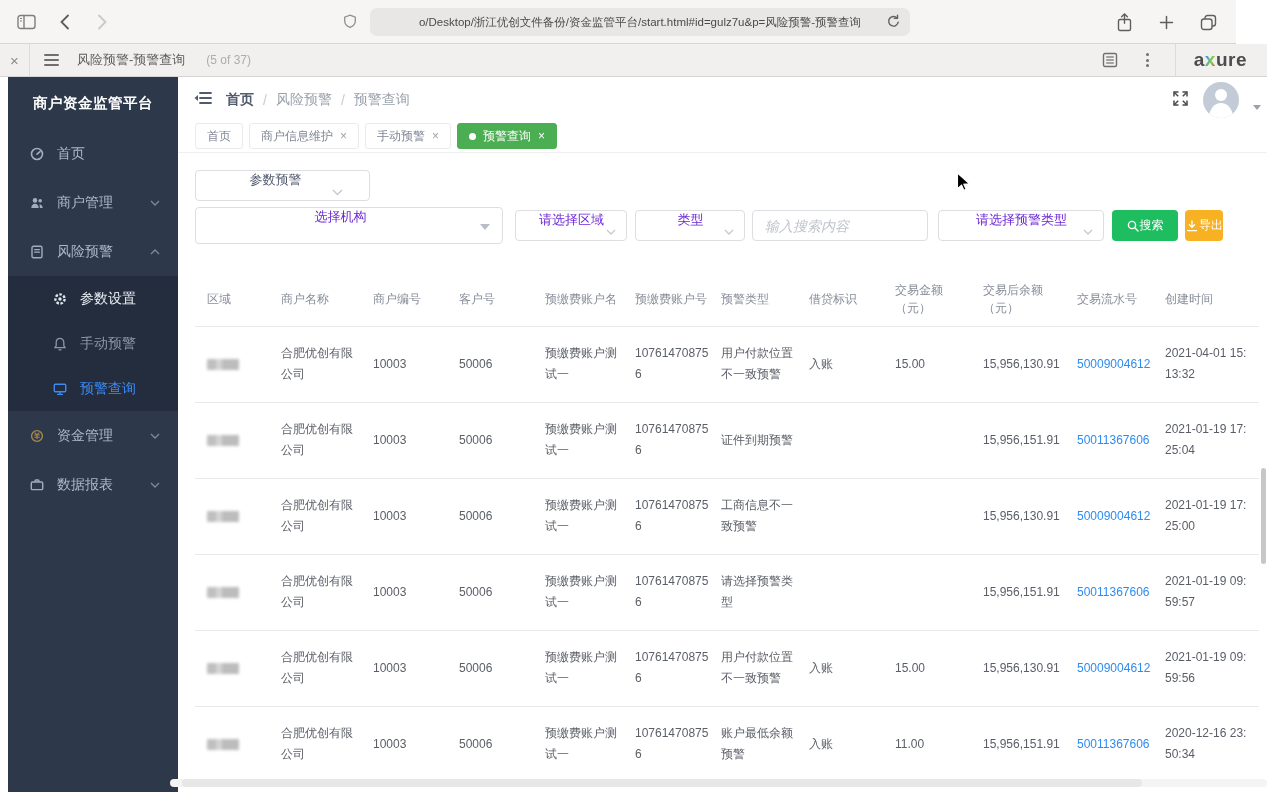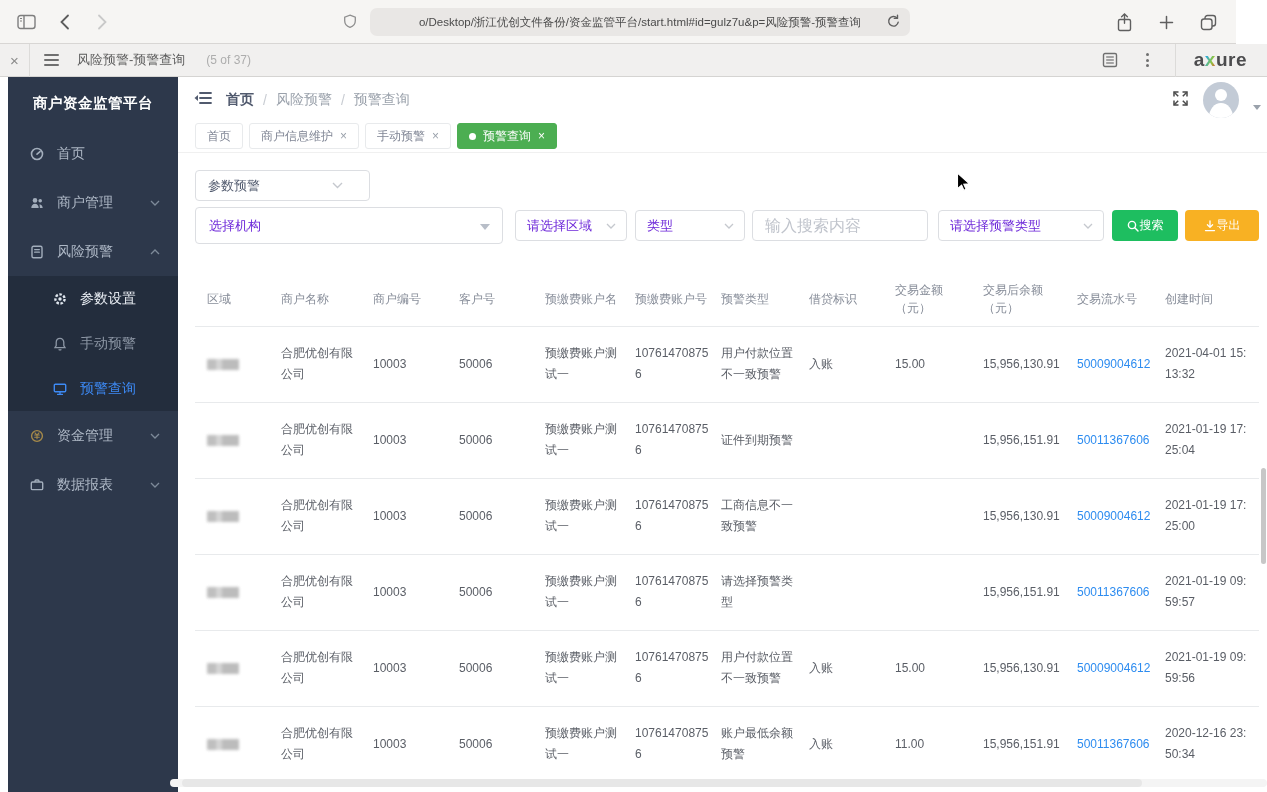--- a/index.html
+++ b/index.html
@@ -60,37 +60,37 @@
   .tabbar { height:30px; display:flex; align-items:flex-start; padding-left:17px; gap:6px; border-bottom:1px solid #f0f0f0; }
   .tab { height:26px; display:flex; align-items:center; gap:7px; padding:0 11px; border:1px solid #e8eaec; background:#fff; border-radius:3px; font-size:12px; color:#808695; cursor:pointer; }
   .tab .x { font-size:12px; color:#9aa1ab; }
   .tab.active { background:#4cae52; border-color:#4cae52; color:#fff; }
   .tab.active .x { color:#fff; }
   .tab .dot { width:7px; height:7px; border-radius:50%; background:#fff; }
 
   
   .content { position:relative; }
   .frow1 { margin:17px 0 0 17px; }
-  .select, .input { border:1px solid #dcdee2; border-radius:4px; background:#fff; display:flex; align-items:center; font-size:13px; color:#515a6e; position:relative; }
+  .select, .input { border:1px solid #dcdee2; border-radius:4px; background:#fff; display:flex; align-items:center; font-size:13px; color:#515a6e; position:relative;flex-direction:column; }
   .ph { color:#6d28d9; }
   .sel-main { width:175px; height:31px; padding:0 26px 0 12px; }
   .chevron { margin-left:auto; }
   .frow2 { margin:6px 0 0 17px; display:flex; align-items:center; }
   .org { width:308px; height:37px; padding:0 30px 0 13px; margin-right:12px; }
   .tri { position:absolute; right:12px; top:16px; width:0; height:0; border-left:5px solid transparent; border-right:5px solid transparent; border-top:6px solid #b8bec8; }
   .sel-sm { height:31px; padding:0 10px 0 11px; }
   .w-region { width:112px; margin-right:8px; }
   .w-type { width:110px; margin-right:7px; }
   .search-input { width:176px; height:31px; margin-right:10px; }
-  .search-input input { border:0; outline:0; width:100%; height:100%; padding:0 12px; font-size:16px; border-radius:4px; background:transparent; color:#515a6e; }
+  .search-input input { border:0; outline:0; width:100%; height:100%; padding:0 12px; font-size:14px; border-radius:4px; background:transparent; color:#515a6e;font-style:italic; }
   .search-input input::placeholder { color:#c0c4cc; }
   .w-warn { width:166px; margin-right:8px; }
   .btn { height:31px; border:0; border-radius:4px; color:#fff; font-size:12px; display:flex; align-items:center; justify-content:center; gap:1px; cursor:pointer; font-family:inherit; }
   .btn-search { width:66px; background:#1ebe60; margin-right:7px; }
-  .btn-export { width:74px; background:#f8b123; }
+  .btn-export { width:38px; background:#f8b123;justify-content:flex-end; }
 
   
   table { border-collapse:collapse; table-layout:fixed; width:1064px; margin:28px 0 0 17px; }
   th { font-size:12px; color:#878d99; font-weight:normal; text-align:left; padding:0 12px 0 0; height:54px; vertical-align:middle; line-height:18px; word-break:break-all; border-bottom:1px solid #e8eaec; }
   td { font-size:12px; color:#5a5e66; padding:0 12px 0 0; height:76px; vertical-align:middle; line-height:21px; word-break:break-all; border-bottom:1px solid #e8eaec; }
   th:first-child, td:first-child { padding-left:12px; }
   .link { color:#2d8cf0; text-decoration:none; cursor:pointer; }
   .redacted { width:32px; height:11px; border-radius:1px; background:linear-gradient(90deg,#aaa 0 28%,#c6c6c6 28% 46%,#a6a6a6 46% 100%); filter:blur(1.6px); opacity:.75; }
 
   

